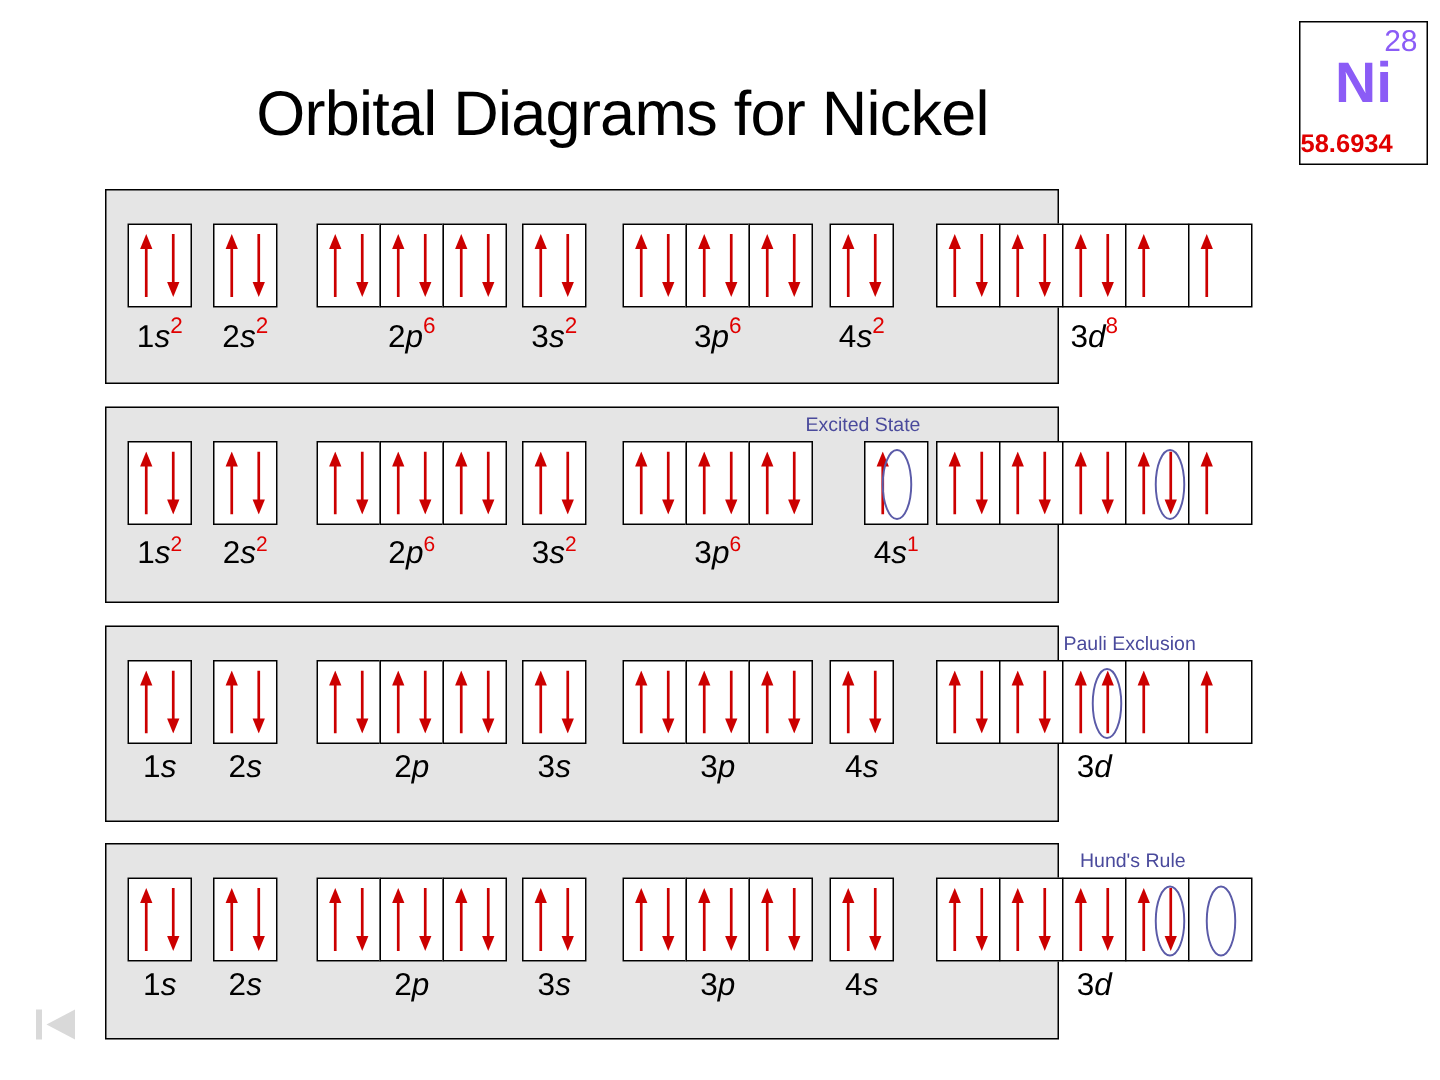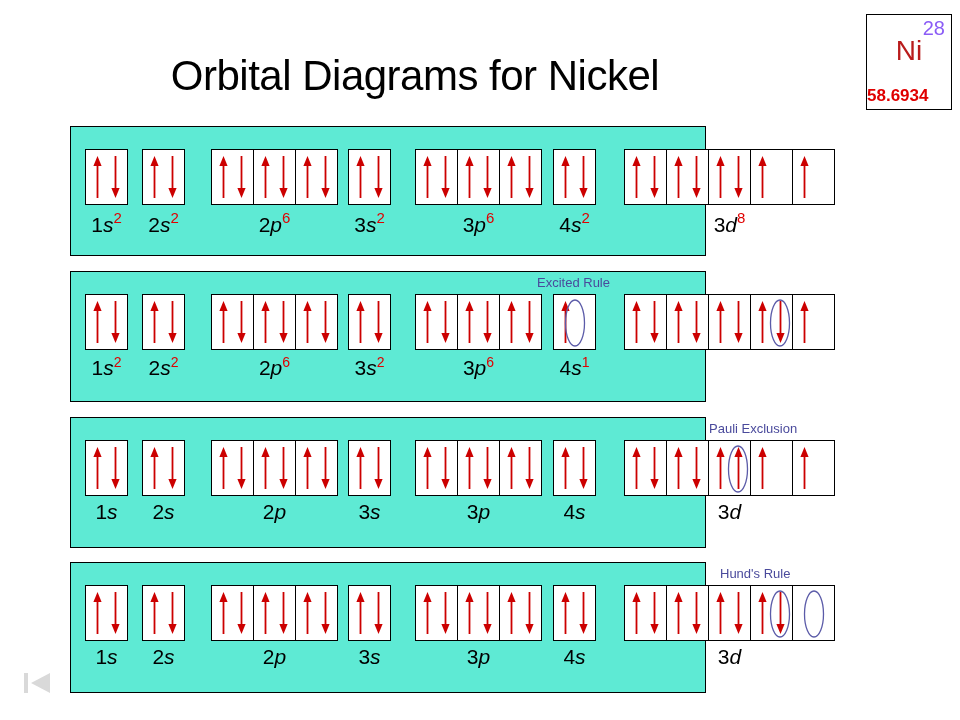--- a/index.html
+++ b/index.html
@@ -32,36 +32,36 @@
     background:#ffffff;
     box-sizing:border-box;
   }
   #element-card .atomic-number{
     position:absolute; right:6px; top:2px;
     font-size:20px; color:#8b5cf6;
   }
   #element-card .symbol{
     position:absolute; left:0; right:0; top:22px;
     text-align:center;
-    font-size:28px; color:#b91c1c; line-height:1;
+    font-size:38px; color:#8b5cf6; line-height:1;font-weight:bold;
   }
   #element-card .mass{
     position:absolute; left:0; right:0; bottom:3px;
     text-align:left;
     font-size:17px; font-weight:bold; color:#e00000;
   }
 
   
   .panel{
     position:absolute;
     left:70px;
     width:636px;
     border:1px solid #000000;
     box-sizing:border-box;
-    background:#5eead4;
+    background:#e5e5e5;
   }
   #panel-0{ top:126px; height:130px; }
   #panel-1{ top:271px; height:131px; }
   #panel-2{ top:417px; height:131px; }
   #panel-3{ top:562px; height:131px; }
 
   .panel-note{
     position:absolute;
     top:3px;
     font-size:13px;
@@ -381,21 +381,21 @@
               </svg>
             </span>
           </div>
         </div>
         <div class="glabel"><span class="n">3</span>d<span class="sup">8</span></div>
       </div>
     </div>
 </div>
 
 <div class="panel" id="panel-1">
-  <div class="panel-note">Excited Rule</div>
+  <div class="panel-note">Excited State</div>
   <div class="groups">
       <div class="group row-1" style="left: 14px; top: 22px; width: 43px;">
         <div class="boxes">
           <div class="obox">
             <span class="arrow up">
               <svg width="11" height="42" viewBox="0 0 11 42">
                 <line x1="5.5" y1="42" x2="5.5" y2="8" stroke="#cc0000" stroke-width="1.8"></line>
                 <polygon points="5.5,0 1.4,10 9.6,10" fill="#cc0000"></polygon>
               </svg>
             </span>
@@ -534,21 +534,21 @@
             <span class="arrow dn">
               <svg width="11" height="42" viewBox="0 0 11 42">
                 <line x1="5.5" y1="0" x2="5.5" y2="34" stroke="#cc0000" stroke-width="1.8"></line>
                 <polygon points="5.5,42 1.4,32 9.6,32" fill="#cc0000"></polygon>
               </svg>
             </span>
           </div>
         </div>
         <div class="glabel"><span class="n">3</span>p<span class="sup">6</span></div>
       </div>
-      <div class="group row-1" style="left: 482px; top: 22px; width: 43px;">
+      <div class="group row-1" style="left: 505px; top: 22px; width: 43px;">
         <div class="boxes">
           <div class="obox">
             <span class="arrow up">
               <svg width="11" height="42" viewBox="0 0 11 42">
                 <line x1="5.5" y1="42" x2="5.5" y2="8" stroke="#cc0000" stroke-width="1.8"></line>
                 <polygon points="5.5,0 1.4,10 9.6,10" fill="#cc0000"></polygon>
               </svg>
             </span>
             <span class="ellipse" style="top: 3px; left: 10px;"><svg width="22" height="50" viewBox="0 0 22 50">
                 <ellipse cx="11" cy="25" rx="9.5" ry="23" fill="none" stroke="#5b5ba8" stroke-width="1.3"></ellipse>

